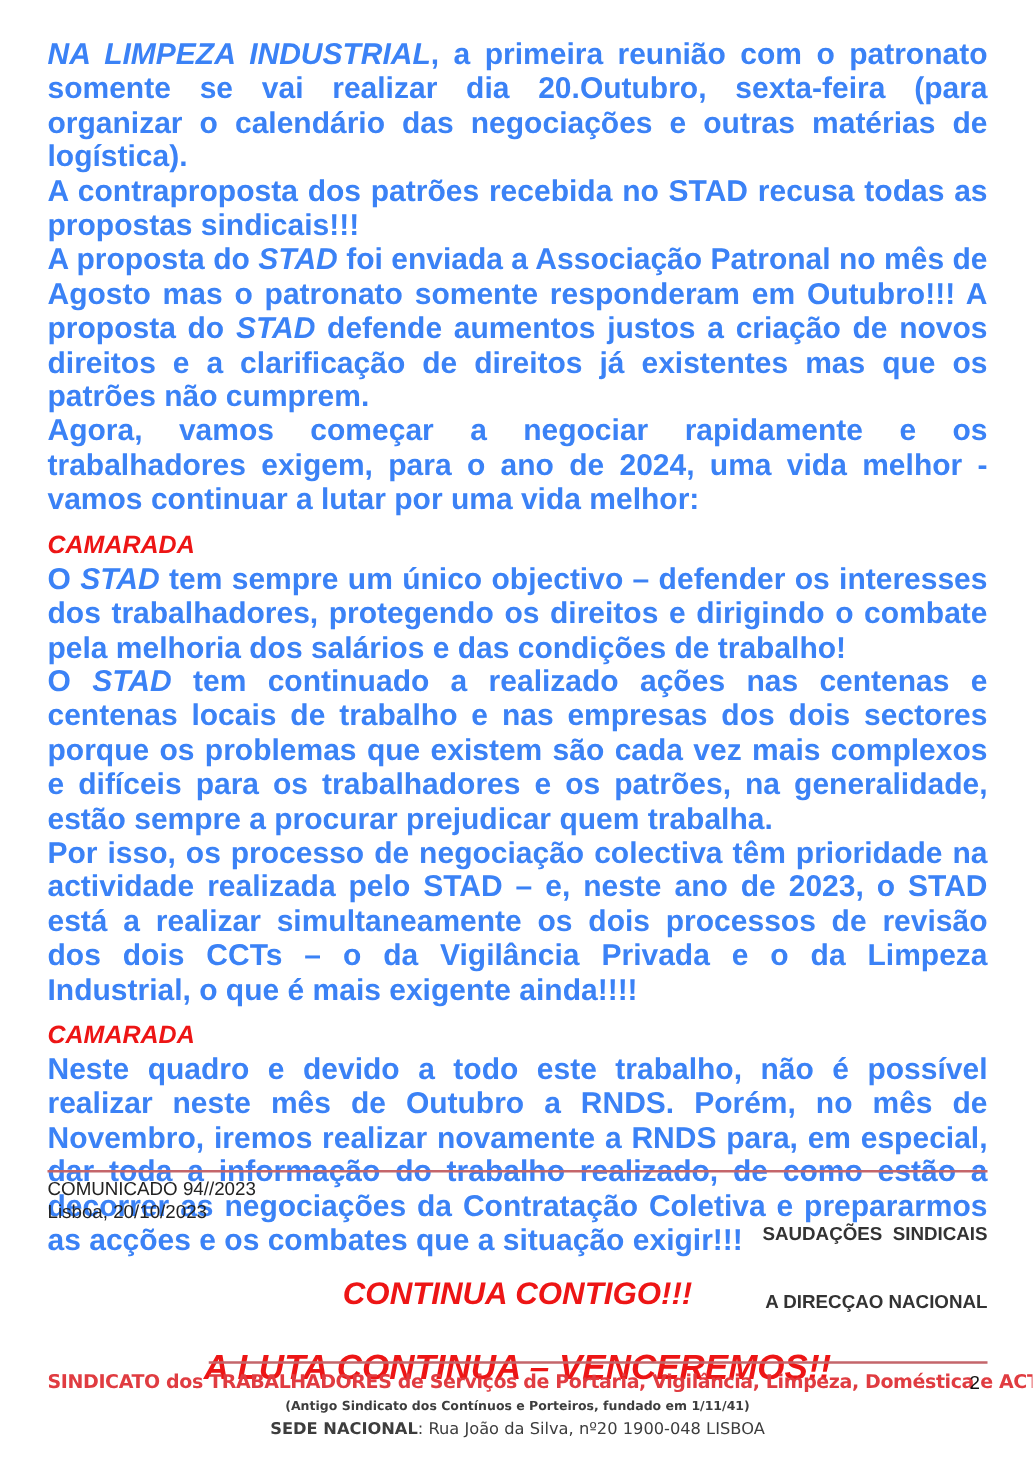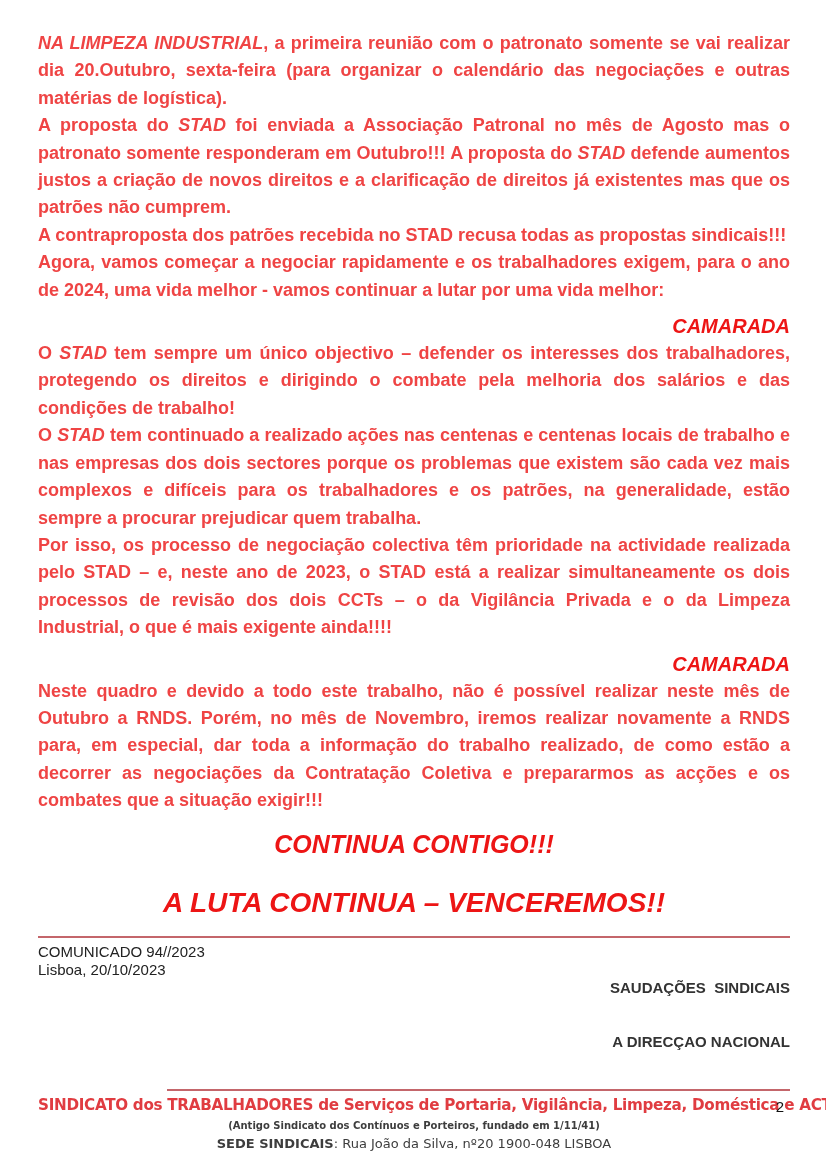--- a/index.html
+++ b/index.html
@@ -5,31 +5,31 @@
   html,body{margin:0;padding:0;}
   body{
     width:826px;height:1169px;position:relative;background:#ffffff;
     font-family:"Liberation Sans",sans-serif;overflow:hidden;
   }
   
   .body-flow{
     position:absolute;left:38px;top:30px;width:752px;
   }
   .body-p{
-    margin:0;color:#ef4444;
+    margin:0;color:#3b82f6;
     font-family:"Liberation Sans",sans-serif;
-    font-weight:bold;font-size:18px;line-height:27.4px;
+    font-weight:bold;font-size:24px;line-height:27.4px;
     text-align:justify;
   }
   .body-p .ital{font-style:italic;}
   .camarada{
     margin:9px 0 1px 0;color:#ed1515;
     font-family:"Liberation Sans",sans-serif;
     font-weight:bold;font-style:italic;
-    font-size:20px;line-height:26px;text-align:right;
+    font-size:20px;line-height:26px;text-align:left;
   }
   .slogan{
     color:#ed1515;font-family:"Liberation Sans",sans-serif;
     font-weight:bold;font-style:italic;text-align:center;
   }
   .slogan.m{font-size:25px;line-height:30px;margin-top:14px;}
   .slogan.l{font-size:28px;line-height:32px;margin-top:28px;}
 
   
   .footer{
@@ -68,22 +68,22 @@
   .page-number{
     position:absolute;right:42px;top:1098px;color:#111111;
     font-size:15px;font-family:"Liberation Sans",sans-serif;
   }
 </style>
 </head>
 <body>
 
 <div class="body-flow">
     <p class="body-p"><span class="ital">NA LIMPEZA INDUSTRIAL</span><span>, a primeira reunião com o patronato somente se vai realizar dia 20.Outubro, sexta-feira (para organizar o calendário das negociações e outras matérias de logística).</span></p>
+    <p class="body-p"><span>A contraproposta dos patrões recebida no STAD recusa todas as propostas sindicais!!!</span></p>
     <p class="body-p"><span>A proposta do </span><span class="ital">STAD</span><span> foi enviada a Associação Patronal no mês de Agosto mas o patronato somente responderam em Outubro!!! A proposta do </span><span class="ital">STAD</span><span> defende aumentos justos a criação de novos direitos e a clarificação de direitos já existentes mas que os patrões não cumprem.</span></p>
-    <p class="body-p"><span>A contraproposta dos patrões recebida no STAD recusa todas as propostas sindicais!!!</span></p>
     <p class="body-p"><span>Agora, vamos começar a negociar rapidamente e os trabalhadores exigem, para o ano de 2024, uma vida melhor - vamos continuar a lutar por uma vida melhor:</span></p>
     <h2 class="camarada">CAMARADA</h2>
     <p class="body-p"><span>O </span><span class="ital">STAD</span><span> tem sempre um único objectivo – defender os interesses dos trabalhadores, protegendo os direitos e dirigindo o combate pela melhoria dos salários e das condições de trabalho!</span></p>
     <p class="body-p"><span>O </span><span class="ital">STAD</span><span> tem continuado a realizado ações nas centenas e centenas locais de trabalho e nas empresas dos dois sectores porque os problemas que existem são cada vez mais complexos e difíceis para os trabalhadores e os patrões, na generalidade, estão sempre a procurar prejudicar quem trabalha.</span></p>
     <p class="body-p"><span>Por isso, os processo de negociação colectiva têm prioridade na actividade realizada pelo STAD – e, neste ano de 2023, o STAD está a realizar simultaneamente os dois processos de revisão dos dois CCTs – o da Vigilância Privada e o da Limpeza Industrial, o que é mais exigente ainda!!!!</span></p>
     <h2 class="camarada">CAMARADA</h2>
     <p class="body-p"><span>Neste quadro e devido a todo este trabalho, não é possível realizar neste mês de Outubro a RNDS. Porém, no mês de Novembro, iremos realizar novamente a RNDS para, em especial, dar toda a informação do trabalho realizado, de como estão a decorrer as negociações da Contratação Coletiva e prepararmos as acções e os combates que a situação exigir!!!</span></p>
     <div class="slogan m">CONTINUA CONTIGO!!!</div>
     <div class="slogan l">A LUTA CONTINUA – VENCEREMOS!!</div>
   </div>
@@ -96,17 +96,17 @@
       <div>Lisboa, 20/10/2023</div>
     </div>
     <div class="sal-block">
       <div>SAUDAÇÕES  SINDICAIS</div>
       <div>A DIRECÇAO NACIONAL</div>
     </div>
   </div>
   <div class="rule-partial"></div>
   <div class="union-name">SINDICATO dos TRABALHADORES de Serviços de Portaria, Vigilância, Limpeza, Doméstica e ACTIVIDADES DIVERSAS</div>
   <div class="f-center former-name">(Antigo Sindicato dos Contínuos e Porteiros, fundado em 1/11/41)</div>
-  <div class="f-center sede-line"><span class="b">SEDE SINDICAIS</span><span>: Rua João da Silva, nº20 1900-048 LISBOA</span></div>
+  <div class="f-center sede-line"><span class="b">SEDE NACIONAL</span><span>: Rua João da Silva, nº20 1900-048 LISBOA</span></div>
 
 </div>
 
 <div class="page-number">2</div>
 
 </body></html>

